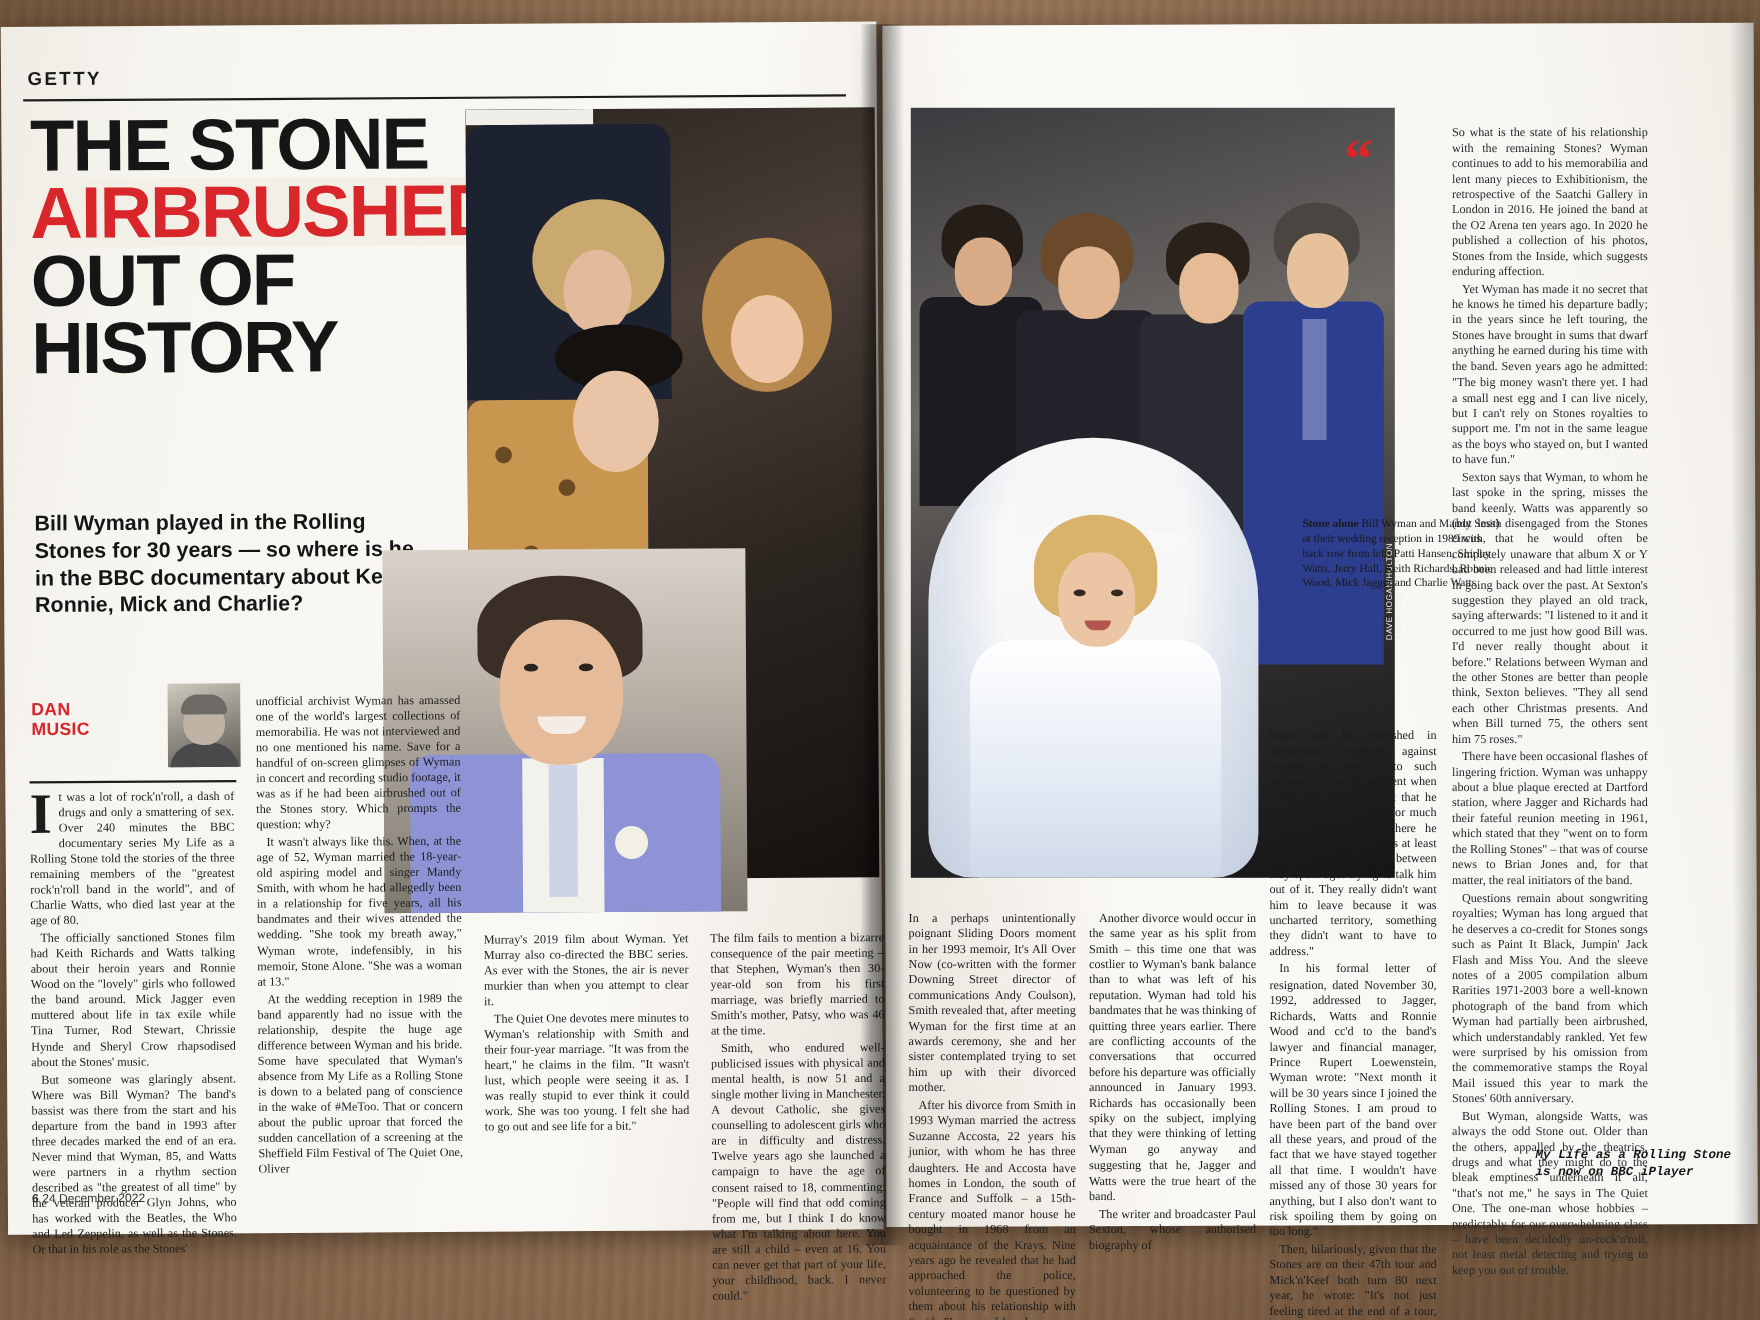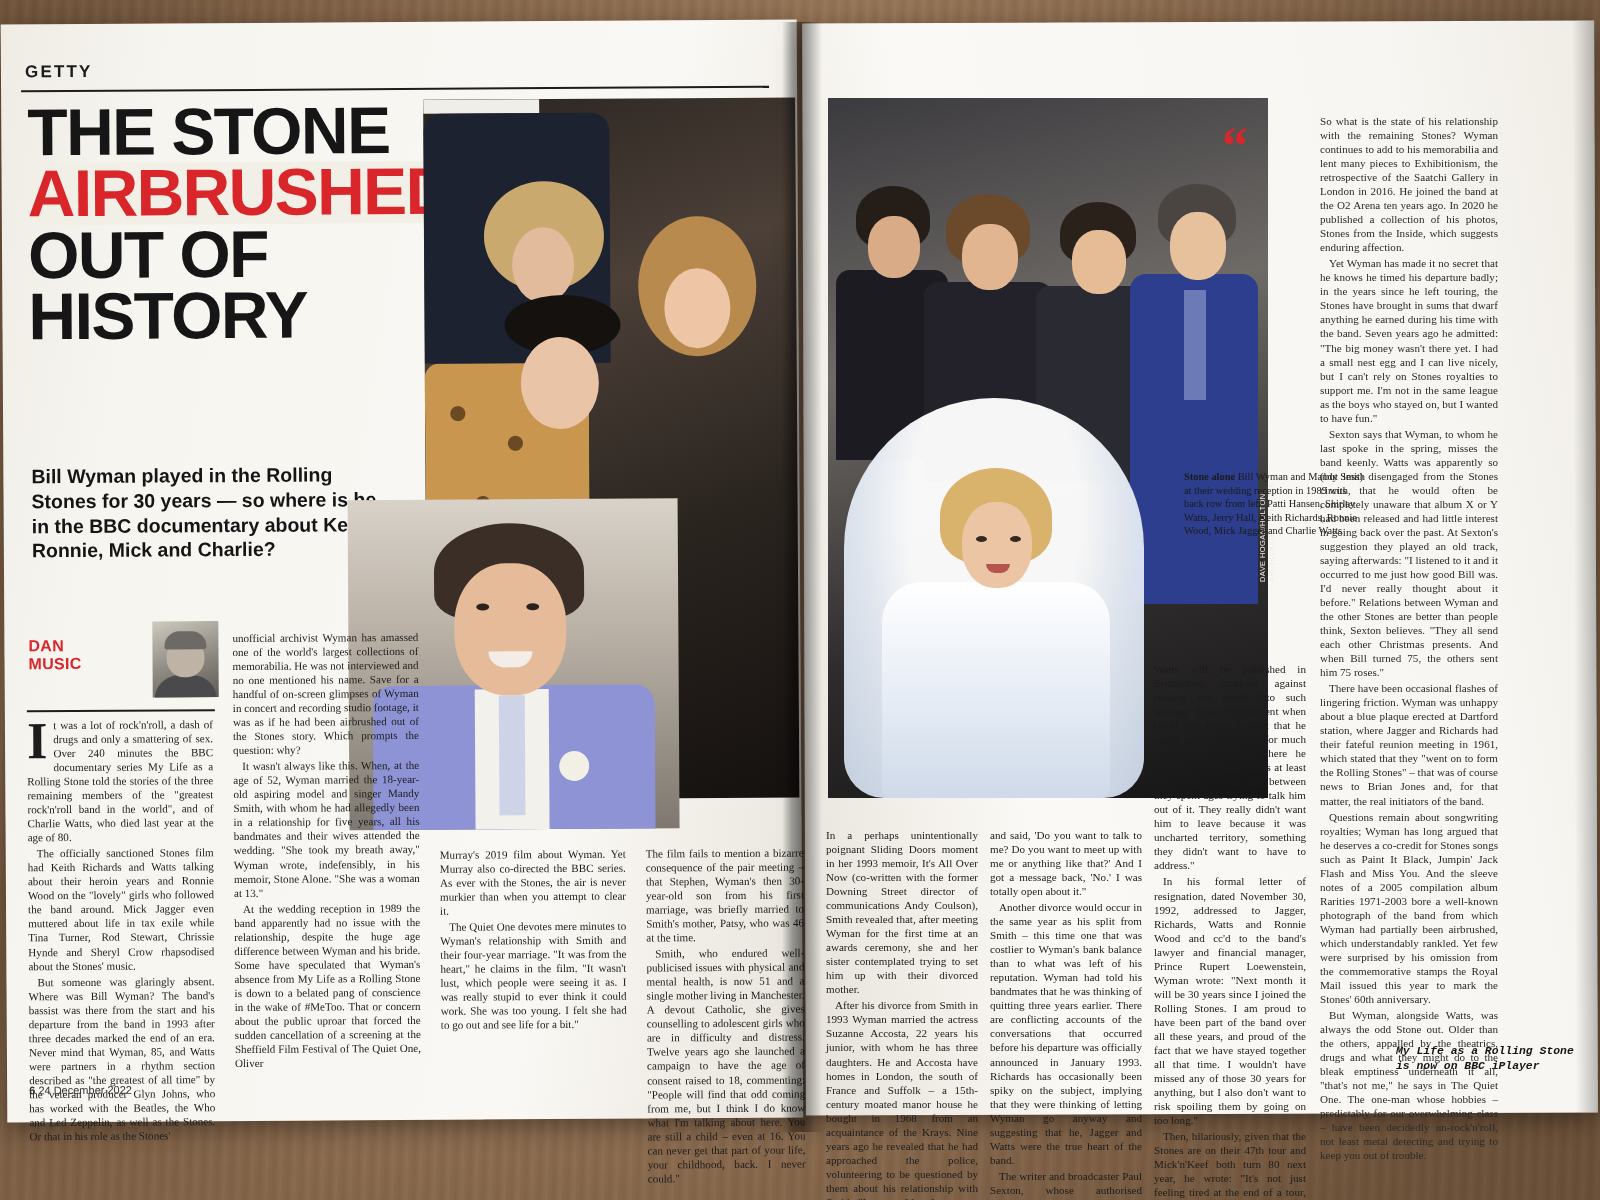--- a/index.html
+++ b/index.html
@@ -287,21 +287,20 @@
   <div class="caption">
     <b>Stone alone</b><span> Bill Wyman and Mandy Smith at their wedding reception in 1989 with, back row from left: Patti Hansen, Shirley Watts, Jerry Hall, Keith Richards, Ronnie Wood, Mick Jagger and Charlie Watts</span>
   </div>
 
   <div class="col" id="rcol1">
     <p class="first">In a perhaps unintentionally poignant Sliding Doors moment in her 1993 memoir, It's All Over Now (co-written with the former Downing Street director of communications Andy Coulson), Smith revealed that, after meeting Wyman for the first time at an awards ceremony, she and her sister contemplated trying to set him up with their divorced mother.</p>
     <p>After his divorce from Smith in 1993 Wyman married the actress Suzanne Accosta, 22 years his junior, with whom he has three daughters. He and Accosta have homes in London, the south of France and Suffolk – a 15th-century moated manor house he bought in 1968 from an acquaintance of the Krays. Nine years ago he revealed that he had approached the police, volunteering to be questioned by them about his relationship with Smith. "I went to [them]</p>
   </div>
 
   <div class="col" id="rcol2">
-    <p class="first">and said, 'Do you want to talk to me? Do you want to meet up with me or anything like that?' And I got a message back, 'No.' I was totally open about it."</p>
     <p>Another divorce would occur in the same year as his split from Smith – this time one that was costlier to Wyman's bank balance than to what was left of his reputation. Wyman had told his bandmates that he was thinking of quitting three years earlier. There are conflicting accounts of the conversations that occurred before his departure was officially announced in January 1993. Richards has occasionally been spiky on the subject, implying that they were thinking of letting Wyman go anyway and suggesting that he, Jagger and Watts were the true heart of the band.</p>
     <p>The writer and broadcaster Paul Sexton, whose authorised biography of</p>
   </div>
 
   <div class="col" id="rcol3">
     <p class="first">Watts will be published in September, cautions against reading too much into such sniping. "From the moment when [Bill] first began to hint that he might not want to do it for much longer to the point where he actually announced it was at least three years. In the time between they spent ages trying to talk him out of it. They really didn't want him to leave because it was uncharted territory, something they didn't want to have to address."</p>
     <p>In his formal letter of resignation, dated November 30, 1992, addressed to Jagger, Richards, Watts and Ronnie Wood and cc'd to the band's lawyer and financial manager, Prince Rupert Loewenstein, Wyman wrote: "Next month it will be 30 years since I joined the Rolling Stones. I am proud to have been part of the band over all these years, and proud of the fact that we have stayed together all that time. I wouldn't have missed any of those 30 years for anything, but I also don't want to risk spoiling them by going on too long."</p>
     <p>Then, hilariously, given that the Stones are on their 47th tour and Mick'n'Keef both turn 80 next year, he wrote: "It's not just feeling tired at the end of a tour, I'm used to that. What's different is that I am seven years older than Mick &amp; Keith, and they're both 49 this year. Ask yourselves if you will really still want to be playing when you are my age."</p>
   </div>
 

